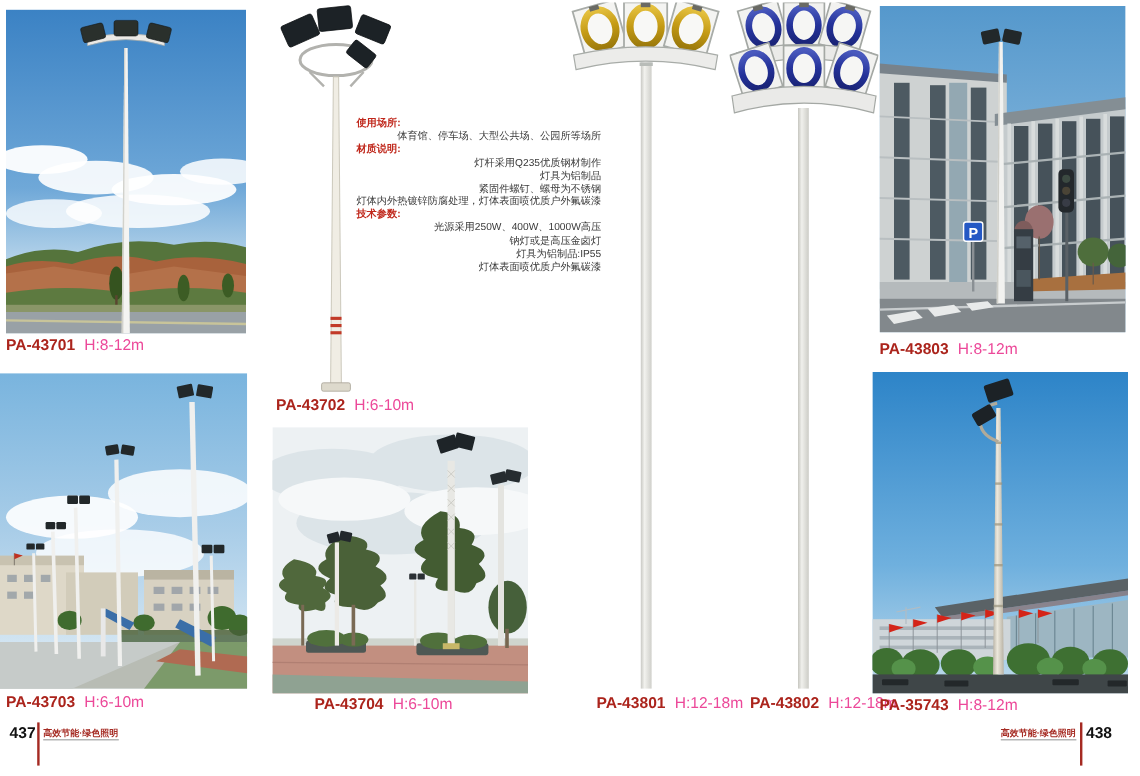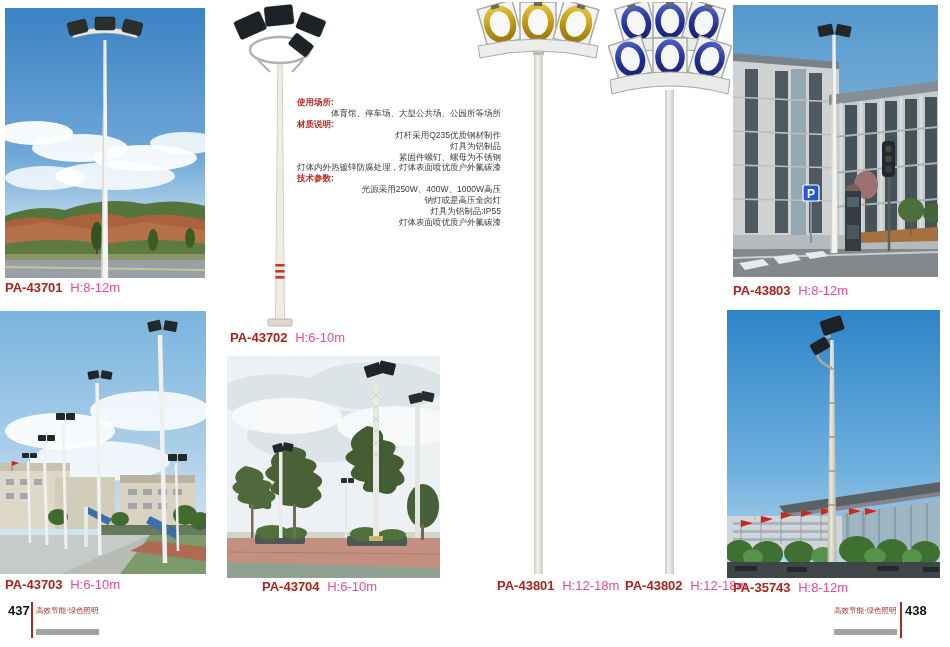--- a/index.html
+++ b/index.html
@@ -7,22 +7,22 @@
         font-family:"Liberation Sans","DejaVu Sans",sans-serif;}
   .photo{position:absolute;display:block;}
   .prod-label{position:absolute;font-size:13px;white-space:nowrap;}
   .prod-label .code{color:#ab241c;font-weight:bold;}
   .prod-label .hrange{color:#ec4899;font-weight:400;margin-left:4px;}
   .info-panel{position:absolute;left:286px;top:97px;margin-left:11px;}
   .info-panel .ih{color:#c0281c;font-weight:bold;font-size:8.5px;line-height:10.9px;white-space:nowrap;}
   .info-panel .il{color:#3a3a3a;font-size:8.5px;line-height:10.9px;white-space:nowrap;text-align:right;}
   .footer-num{position:absolute;font-size:13px;font-weight:bold;color:#111;}
   .footer-vline{position:absolute;width:2px;background:#a52a22;}
-  .footer-slogan{position:absolute;font-size:7.5px;color:#a52a22;border-bottom:6px solid #a3a3a3;
-                 padding-bottom:13px;white-space:nowrap;font-weight:normal;}
+  .footer-slogan{position:absolute;font-size:7.5px;color:#a52a22;border-bottom:1px solid #a3a3a3;
+                 padding-bottom:0;white-space:nowrap;font-weight:bold;}
 </style>
 </head>
 <body>
 
 <div id="page">
 
   <svg class="photo" style="left:5px;top:8px;" width="200" height="270" viewBox="0 0 200 270">
     <defs>
       <linearGradient id="g1sky" x1="0" y1="0" x2="0" y2="1">
         <stop offset="0" stop-color="#3b82c4"></stop>

